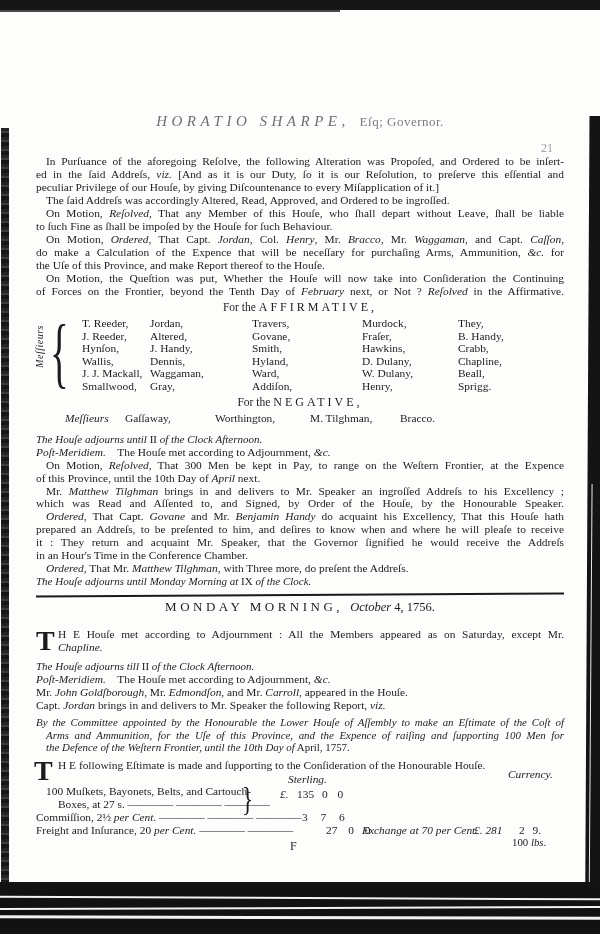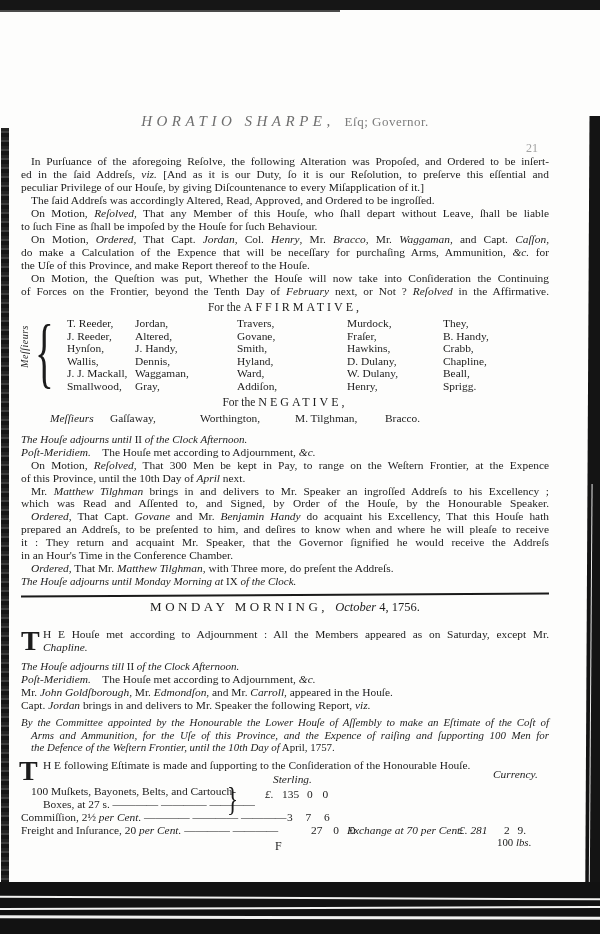--- a/index.html
+++ b/index.html
@@ -12,21 +12,21 @@
               background:repeating-linear-gradient(180deg,#242424 0 3px,#3d3d3d 3px 5px,#171717 5px 9px);}
   .right-bar{position:absolute;right:0;top:116px;bottom:0;width:15px;background:#141414;
              clip-path:polygon(30% 0,100% 0,100% 100%,0 100%);}
   .right-bar::after{content:"";position:absolute;left:5px;top:45%;bottom:0;width:1px;background:#e8e8e8;transform:rotate(.4deg);}
   .bottom-band{position:absolute;left:0;bottom:0;width:600px;height:52px;background:#121212;}
   .bb-line{position:absolute;left:0;width:600px;background:#f2f2f0;}
   .bb-line.l1{top:15px;height:2px;transform:rotate(.25deg);}
   .bb-line.l2{top:25px;height:2px;transform:rotate(-.2deg);}
   .bb-line.l3{top:34px;height:3px;transform:rotate(.15deg);}
   
-  .page{position:absolute;left:21px;top:112px;width:528px;font-size:11.4px;line-height:13px;}
+  .page{position:absolute;left:36px;top:112px;width:528px;font-size:11.4px;line-height:13px;}
   .ln{min-height:12.9px;}
   .ln.j{text-align:justify;text-align-last:justify;}
   .ln.ind{text-indent:10px;}
   .ln.sm{font-size:11px;}
   .g1{margin-top:10px;}
   .g2{margin-top:6px;line-height:12.6px;}
   .g4{margin-top:6px;}
   .g5{margin-top:4px;font-size:10.9px;line-height:12px;}
   .g6{position:relative;margin-top:5px;padding-left:22px;min-height:13px;}
   

